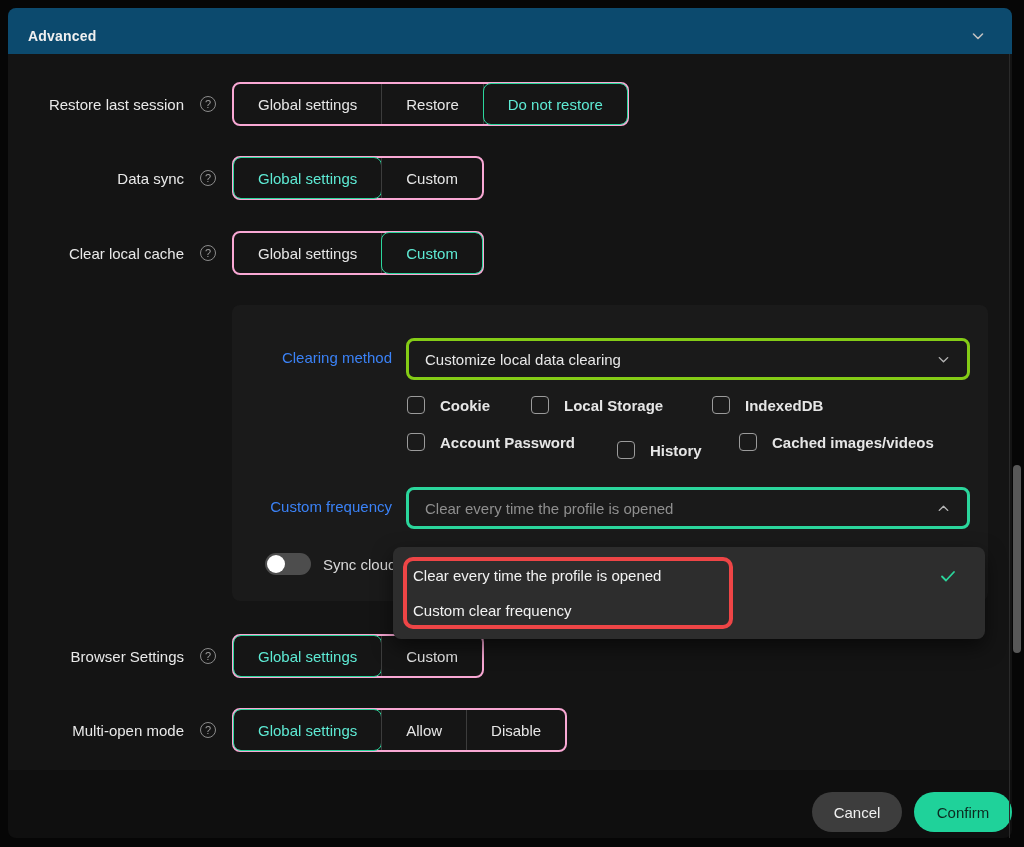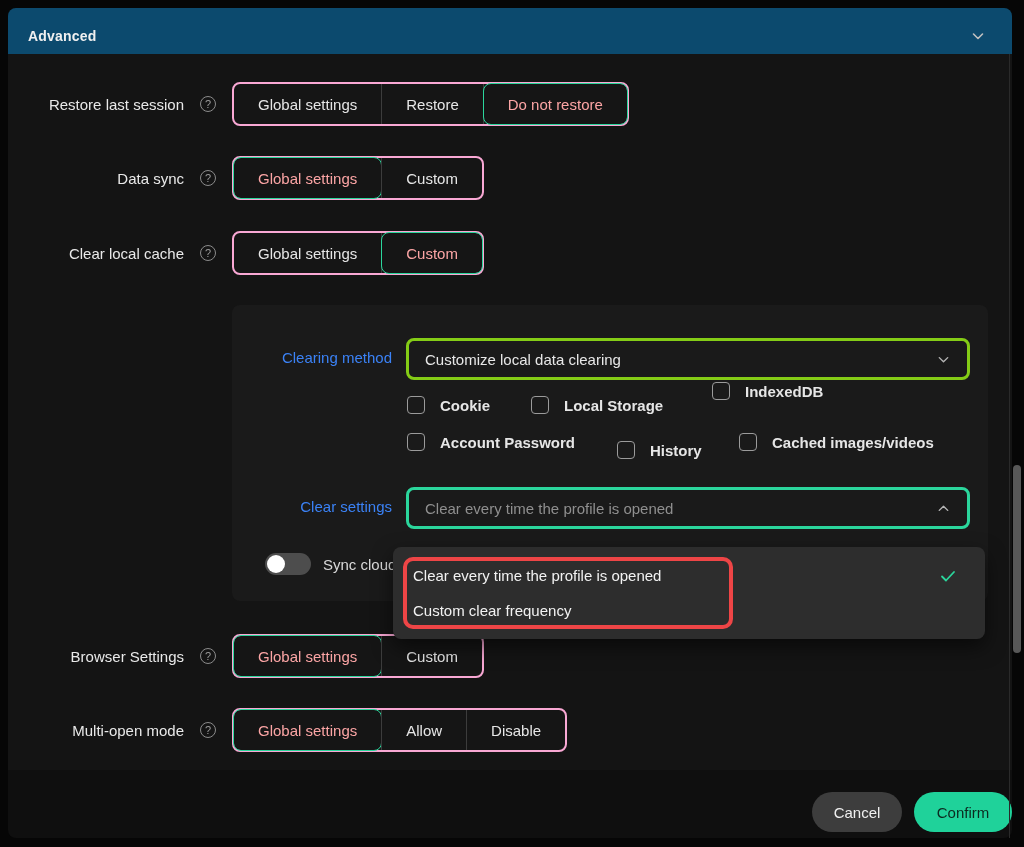--- a/index.html
+++ b/index.html
@@ -25,21 +25,21 @@
     color:#9a9a9a; font-size:11px; line-height:14px; text-align:center; flex:none; cursor:pointer;
   }
   .help::before { content:"?"; }
 
   .seg { display:inline-flex; margin-left:16px; background:#151515; border:2px solid #f9a8d4; border-radius:8px; height:44px; box-sizing:border-box; }
   .seg-item {
     position:relative; padding:0 24px; display:flex; align-items:center; font-size:15px; color:#e6e6e6;
     border-left:1px solid #3c3c3c; cursor:pointer; white-space:nowrap;
   }
   .seg-item:first-child { border-left:none; }
-  .seg-item.selected { color:#fca5a5; }
+  .seg-item.selected { color:#5eead4; }
   .seg-item.selected::after { content:""; position:absolute; inset:-1px; border:1px solid #2bd69c; border-radius:8px; pointer-events:none; }
 
   .card { position:absolute; left:224px; top:251px; width:756px; height:296px; background:#1a1a1a; border-radius:8px; }
   .card-label { position:absolute; font-size:15px; color:#3b82f6; text-align:right; white-space:nowrap; }
   .select {
     position:absolute; left:174px; width:564px; height:42px; box-sizing:border-box;
     border:3px solid #84cc16; border-radius:8px; display:flex; align-items:center; justify-content:space-between;
     padding:0 16px; font-size:15px; cursor:pointer; background:transparent;
   }
   .select.green { border-color:#2bd69c; }
@@ -133,39 +133,39 @@
         </div>
 
         <label class="cb" style="left:175px; top:90px">
           <span class="box"></span>
           <span class="cb-label">Cookie</span>
         </label>
         <label class="cb" style="left:299px; top:90px">
           <span class="box"></span>
           <span class="cb-label">Local Storage</span>
         </label>
-        <label class="cb" style="left:480px; top:76px">
+        <label class="cb" style="left:480px; top:90px">
           <span class="box"></span>
           <span class="cb-label">IndexedDB</span>
         </label>
 
         <label class="cb" style="left:175px; top:127px">
           <span class="box"></span>
           <span class="cb-label">Account Password</span>
         </label>
         <label class="cb" style="left:385px; top:135px">
           <span class="box"></span>
           <span class="cb-label">History</span>
         </label>
         <label class="cb" style="left:507px; top:127px">
           <span class="box"></span>
           <span class="cb-label">Cached images/videos</span>
         </label>
 
-        <div class="card-label" style="right:596px; top:193px">Clear settings</div>
+        <div class="card-label" style="right:596px; top:193px">Custom frequency</div>
         <div class="select green" style="top:182px">
           <span class="val">Clear every time the profile is opened</span>
           <span>
             <svg class="icon" width="15" height="15" viewBox="0 0 16 16">
                 <path d="M3.5 10l4.5-4.5L12.5 10" fill="none" stroke="#b5b5b5" stroke-width="1.5" stroke-linecap="round" stroke-linejoin="round"></path>
               </svg>
           </span>
         </div>
 
         <div class="toggle">

